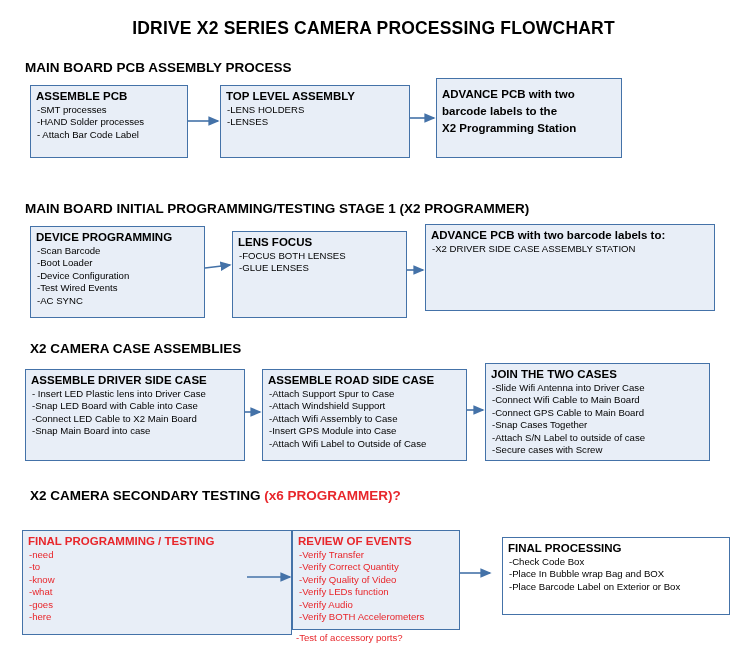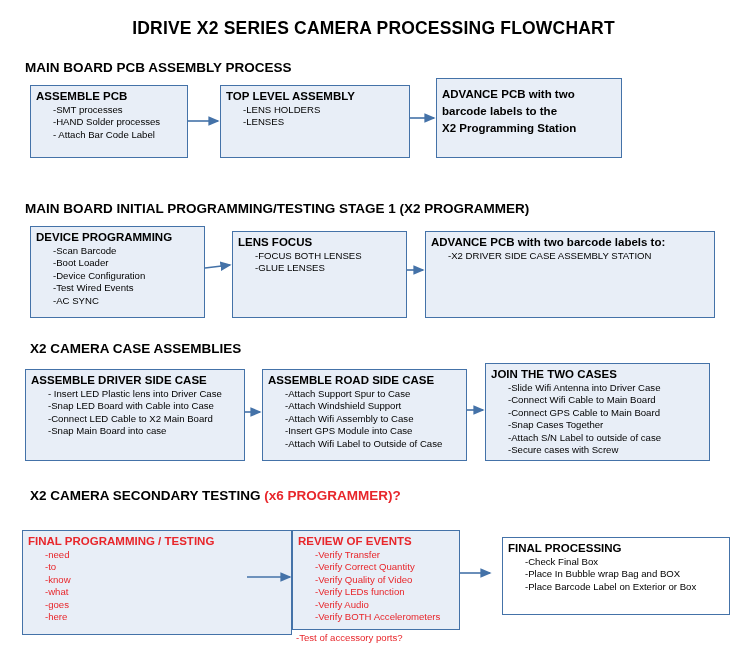--- a/index.html
+++ b/index.html
@@ -56,21 +56,21 @@
     line-height: 13px;
     padding: 4px 5px 1px 5px;
     white-space: pre-line;
   }
   .box-title.red {
     color: #e8262b;
   }
   .box-lines {
     font-size: 9.6px;
     line-height: 12.4px;
-    padding: 0 5px 2px 22px;
+    padding: 0 5px 2px 6px;
   }
   .box-lines.red {
     color: #e8262b;
   }
   .box-lines div {
     white-space: nowrap;
   }
   .overflow-line {
     position: absolute;
     font-size: 9.6px;
@@ -141,21 +141,21 @@
   </div>
 
   <div class="box" style="left:232px; top:231px; width:175px; height:87px;">
     <div class="box-title">LENS FOCUS</div>
     <div class="box-lines">
       <div>-FOCUS BOTH LENSES</div>
       <div>-GLUE LENSES</div>
     </div>
   </div>
 
-  <div class="box" style="left:425px; top:231px; width:290px; height:87px;">
+  <div class="box" style="left:425px; top:224px; width:290px; height:87px;">
     <div class="box-title">ADVANCE PCB with two barcode labels to:</div>
     <div class="box-lines">
       <div>-X2 DRIVER  SIDE  CASE  ASSEMBLY STATION</div>
     </div>
   </div>
 
   <div class="box" style="left:25px; top:369px; width:220px; height:92px;">
     <div class="box-title">ASSEMBLE DRIVER SIDE CASE</div>
     <div class="box-lines">
       <div>- Insert LED Plastic lens into Driver Case</div>
@@ -210,21 +210,21 @@
       <div>-Verify Audio</div>
       <div>-Verify BOTH Accelerometers</div>
     </div>
   </div>
 
   <div class="overflow-line" style="left:296px; top:632px;">-Test of accessory ports?</div>
 
   <div class="box plain" style="left:492px; top:537px; width:228px; height:78px;">
     <div class="box-title">FINAL PROCESSING</div>
     <div class="box-lines">
-      <div>-Check Final Box</div>
+      <div>-Check Code Box</div>
       <div>-Place In Bubble wrap Bag and BOX</div>
       <div>-Place Barcode Label on Exterior or Box</div>
     </div>
   </div>
 
   <svg class="arrows">
     <defs>
       <marker id="arrowBlue" markerWidth="7" markerHeight="7" refX="6" refY="3" orient="auto">
         <path d="M0,0 L7,3 L0,6 z" fill="#4472a8"></path>
       </marker>

